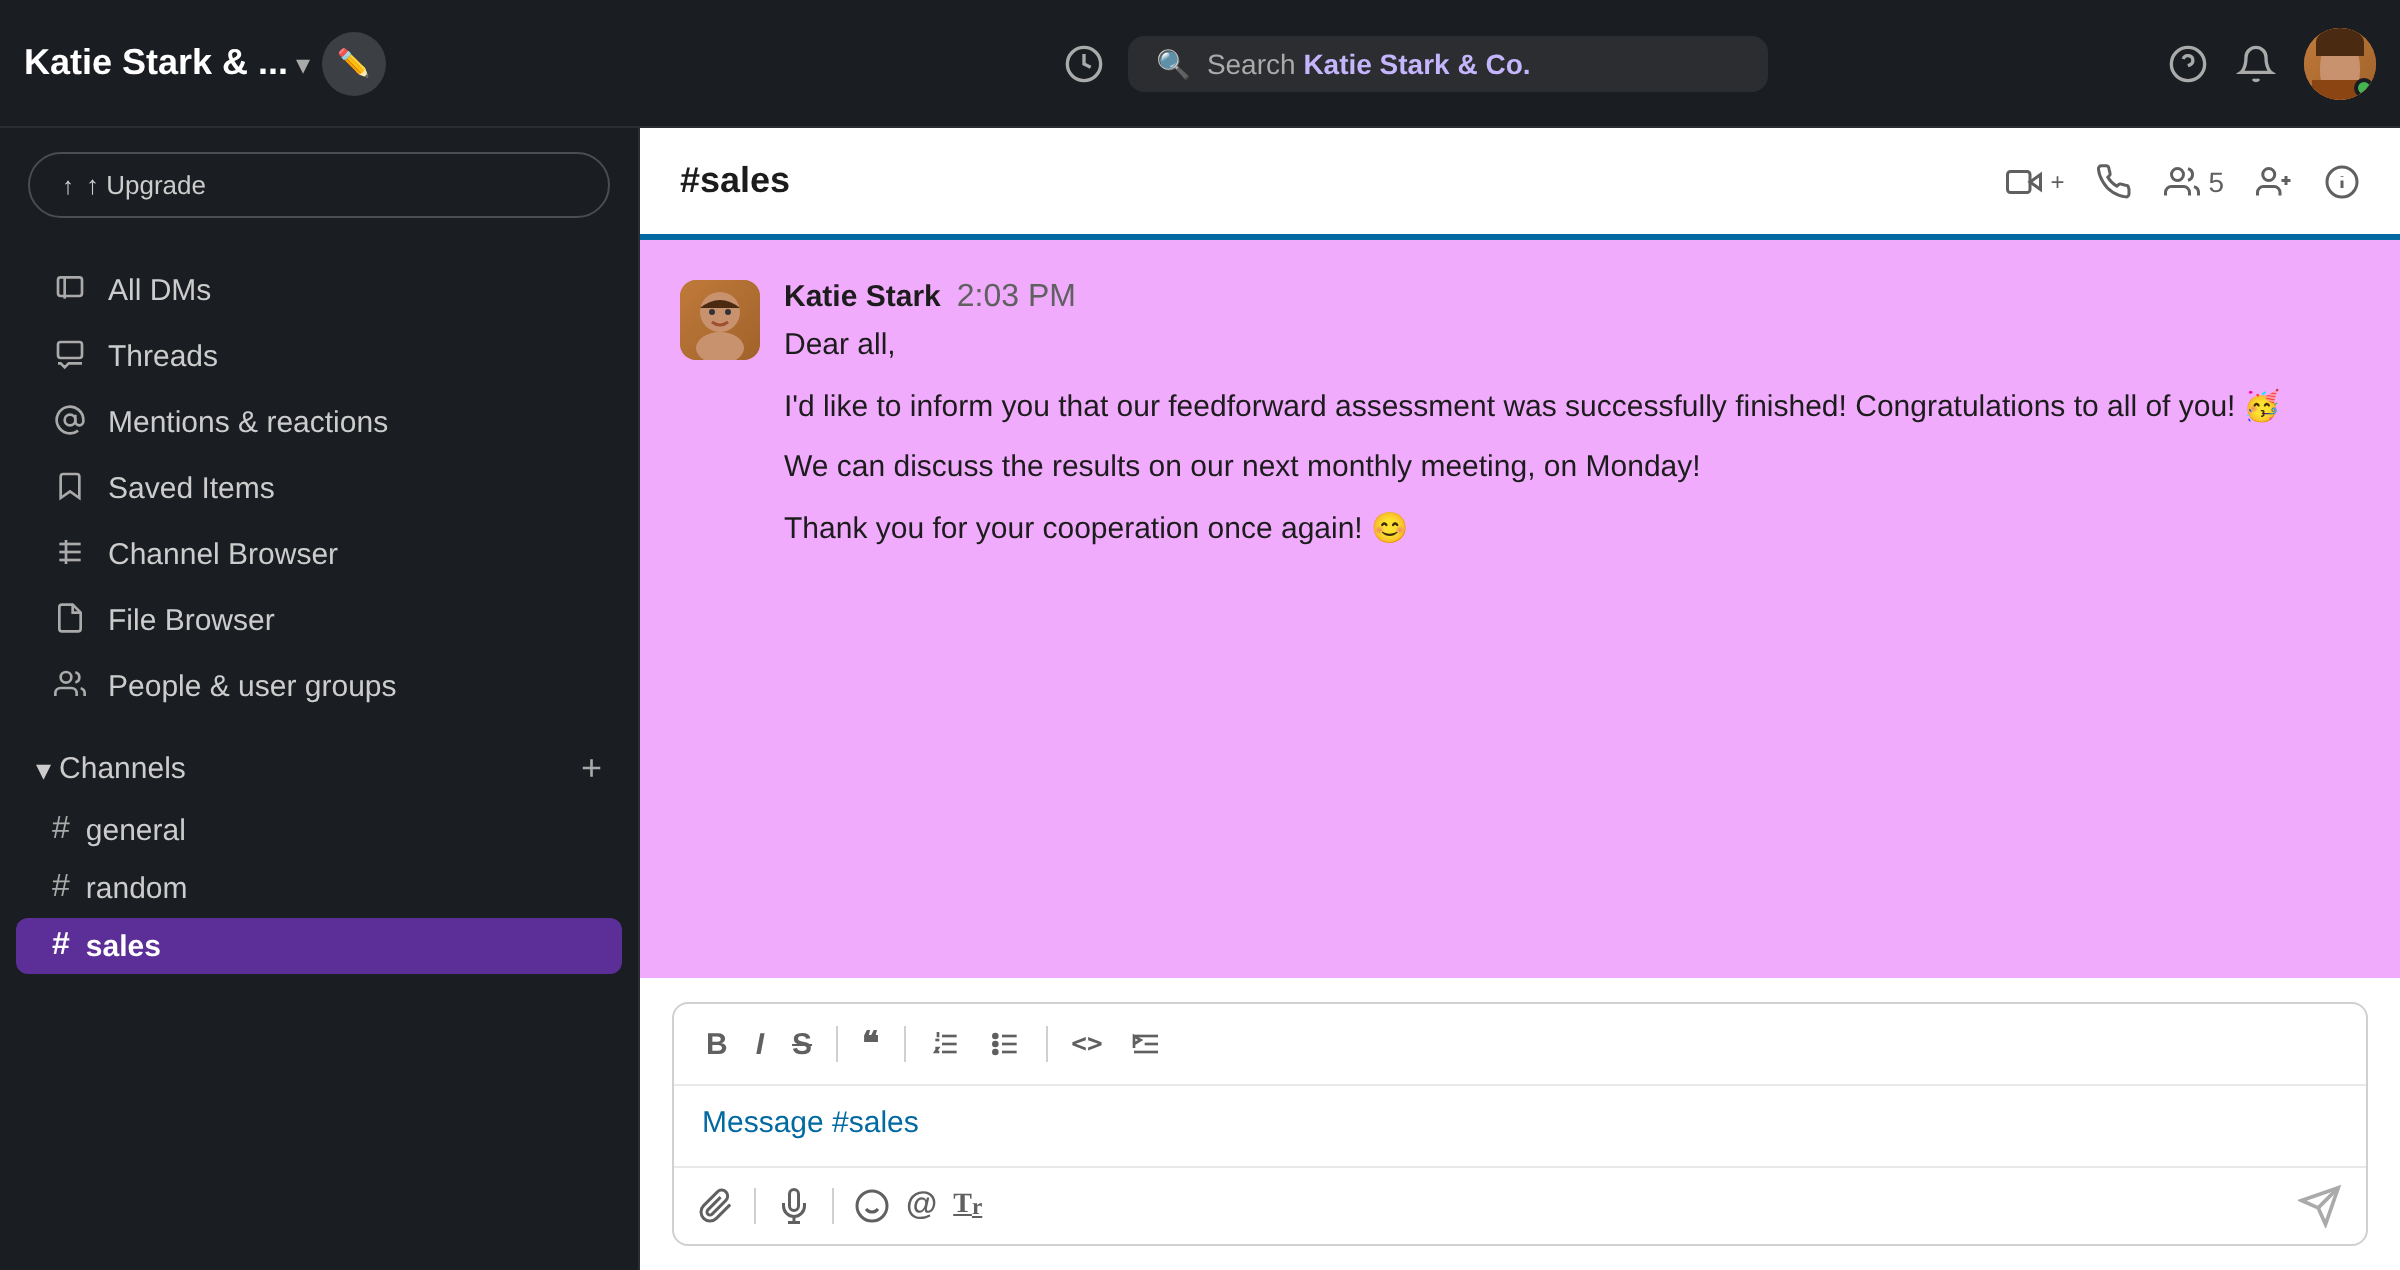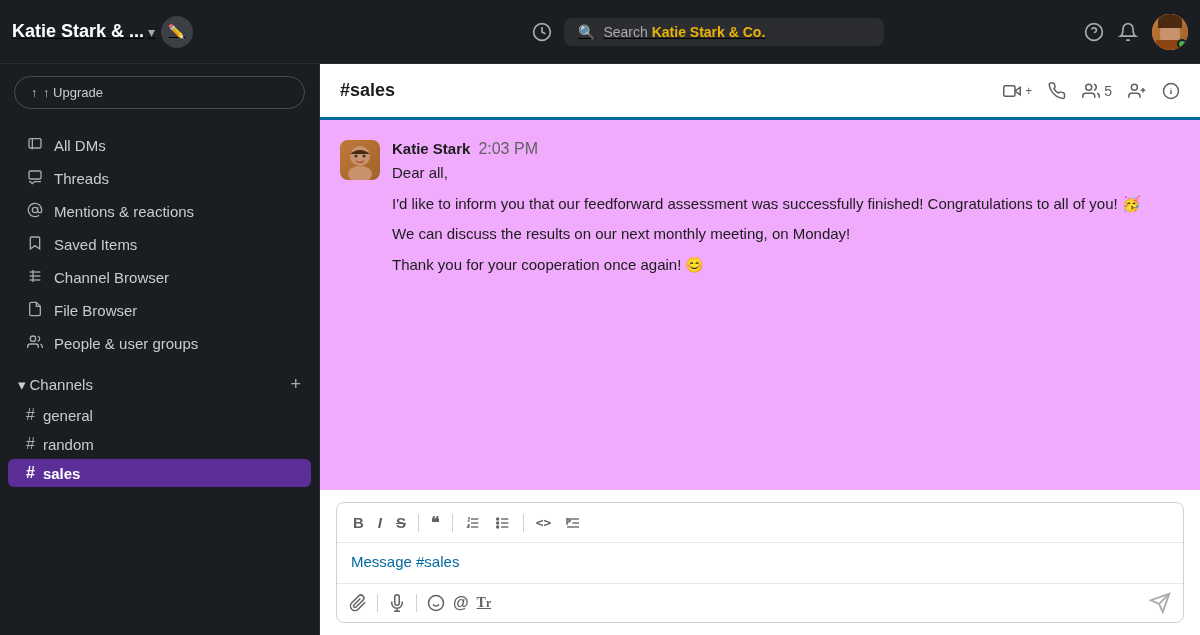--- a/index.html
+++ b/index.html
@@ -1,35 +1,35 @@
 <!DOCTYPE html>
 <html><head>
   <meta charset="utf-8">
   <style>
     * { box-sizing: border-box; margin: 0; padding: 0; }
     body { font-family: -apple-system, BlinkMacSystemFont, 'Segoe UI', sans-serif; background: #1a1d21; display: flex; flex-direction: column; height: 635px; width: 1200px; overflow: hidden; }
 
     
     .app { display: flex; flex-direction: column; height: 635px; width: 1200px; }
-    .top-bar { display: flex; align-items: center; height: 64px; background: #1a1d21; border-bottom: 1px solid #2c2d30; padding: 0 12px; gap: 12px; flex-shrink: 0; text-decoration: underline; }
+    .top-bar { display: flex; align-items: center; height: 64px; background: #1a1d21; border-bottom: 1px solid #2c2d30; padding: 0 12px; gap: 12px; flex-shrink: 0; }
     .main-area { display: flex; flex: 1; overflow: hidden; }
     .sidebar { width: 320px; background: #1a1d21; display: flex; flex-direction: column; flex-shrink: 0; border-right: 1px solid #2c2d30; }
     .content { flex: 1; display: flex; flex-direction: column; background: #ffffff; }
 
     
     .workspace-name { color: #ffffff; font-size: 18px; font-weight: 700; white-space: nowrap; overflow: hidden; text-overflow: ellipsis; max-width: 160px; }
     .workspace-chevron { color: #aaaaaa; margin-left: 4px; font-size: 14px; }
     .edit-btn { width: 32px; height: 32px; border-radius: 50%; background: #3c3f44; border: none; cursor: pointer; display: flex; align-items: center; justify-content: center; color: #ffffff; margin-left: 6px; }
     .top-bar-left { display: flex; align-items: center; width: 320px; flex-shrink: 0; padding-right: 12px; }
     .top-bar-center { flex: 1; display: flex; align-items: center; justify-content: center; gap: 12px; }
     .history-btn { background: none; border: none; cursor: pointer; color: #aaaaaa; font-size: 18px; display: flex; align-items: center; }
     .search-bar { display: flex; align-items: center; background: #2c2d30; border-radius: 8px; padding: 6px 14px; gap: 8px; min-width: 320px; }
     .search-bar .search-icon { color: #aaaaaa; font-size: 14px; }
     .search-label { color: #aaaaaa; font-size: 14px; }
-    .search-label strong { color: #eab308; }
+    .search-label strong { color: #c4b5fd; }
     .top-bar-right { display: flex; align-items: center; gap: 14px; }
     .icon-btn { background: none; border: none; cursor: pointer; color: #aaaaaa; font-size: 18px; display: flex; align-items: center; }
     .avatar { width: 36px; height: 36px; border-radius: 50%; background: #c0793a; overflow: hidden; position: relative; cursor: pointer; }
     .avatar-status { position: absolute; bottom: 1px; right: 1px; width: 10px; height: 10px; background: #44b550; border-radius: 50%; border: 2px solid #1a1d21; }
 
     
     .sidebar-upgrade { margin: 12px 14px; }
     .upgrade-btn { width: 100%; padding: 8px 16px; border: 1px solid #4a4d52; border-radius: 20px; background: none; color: #cccccc; font-size: 13px; cursor: pointer; display: flex; align-items: center; gap: 6px; }
     .upgrade-btn .up-icon { font-size: 12px; }
 

